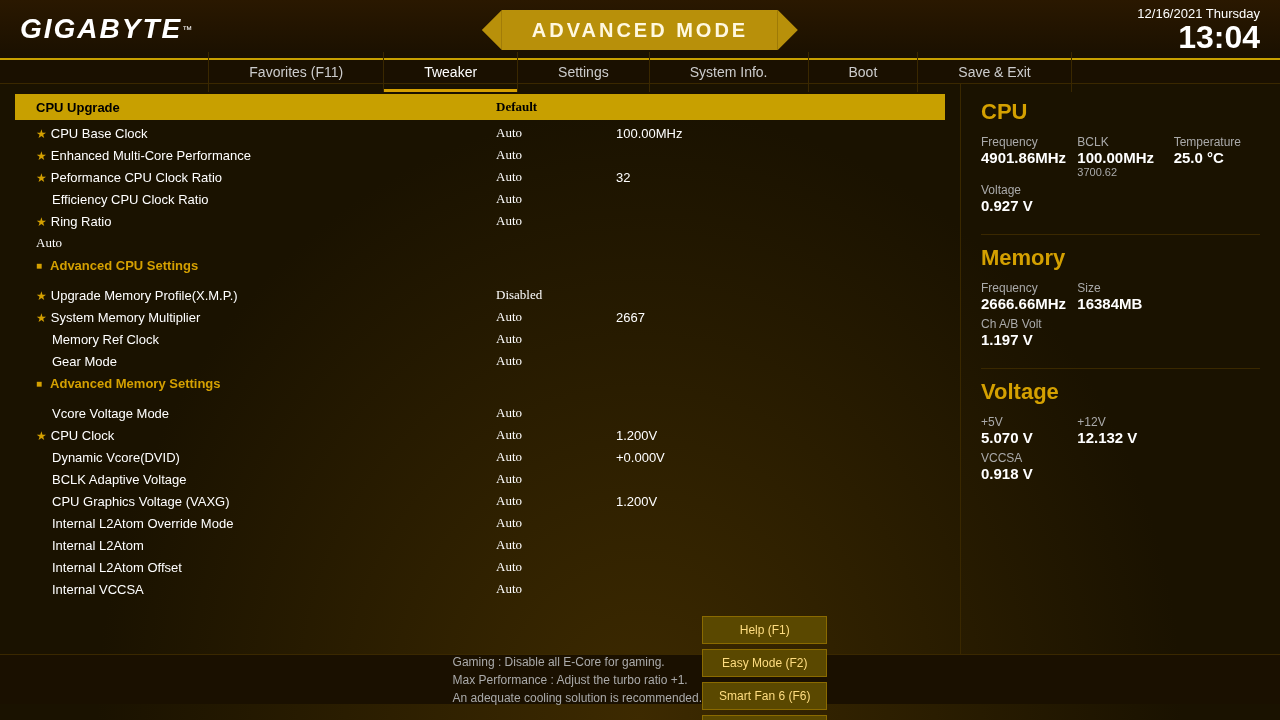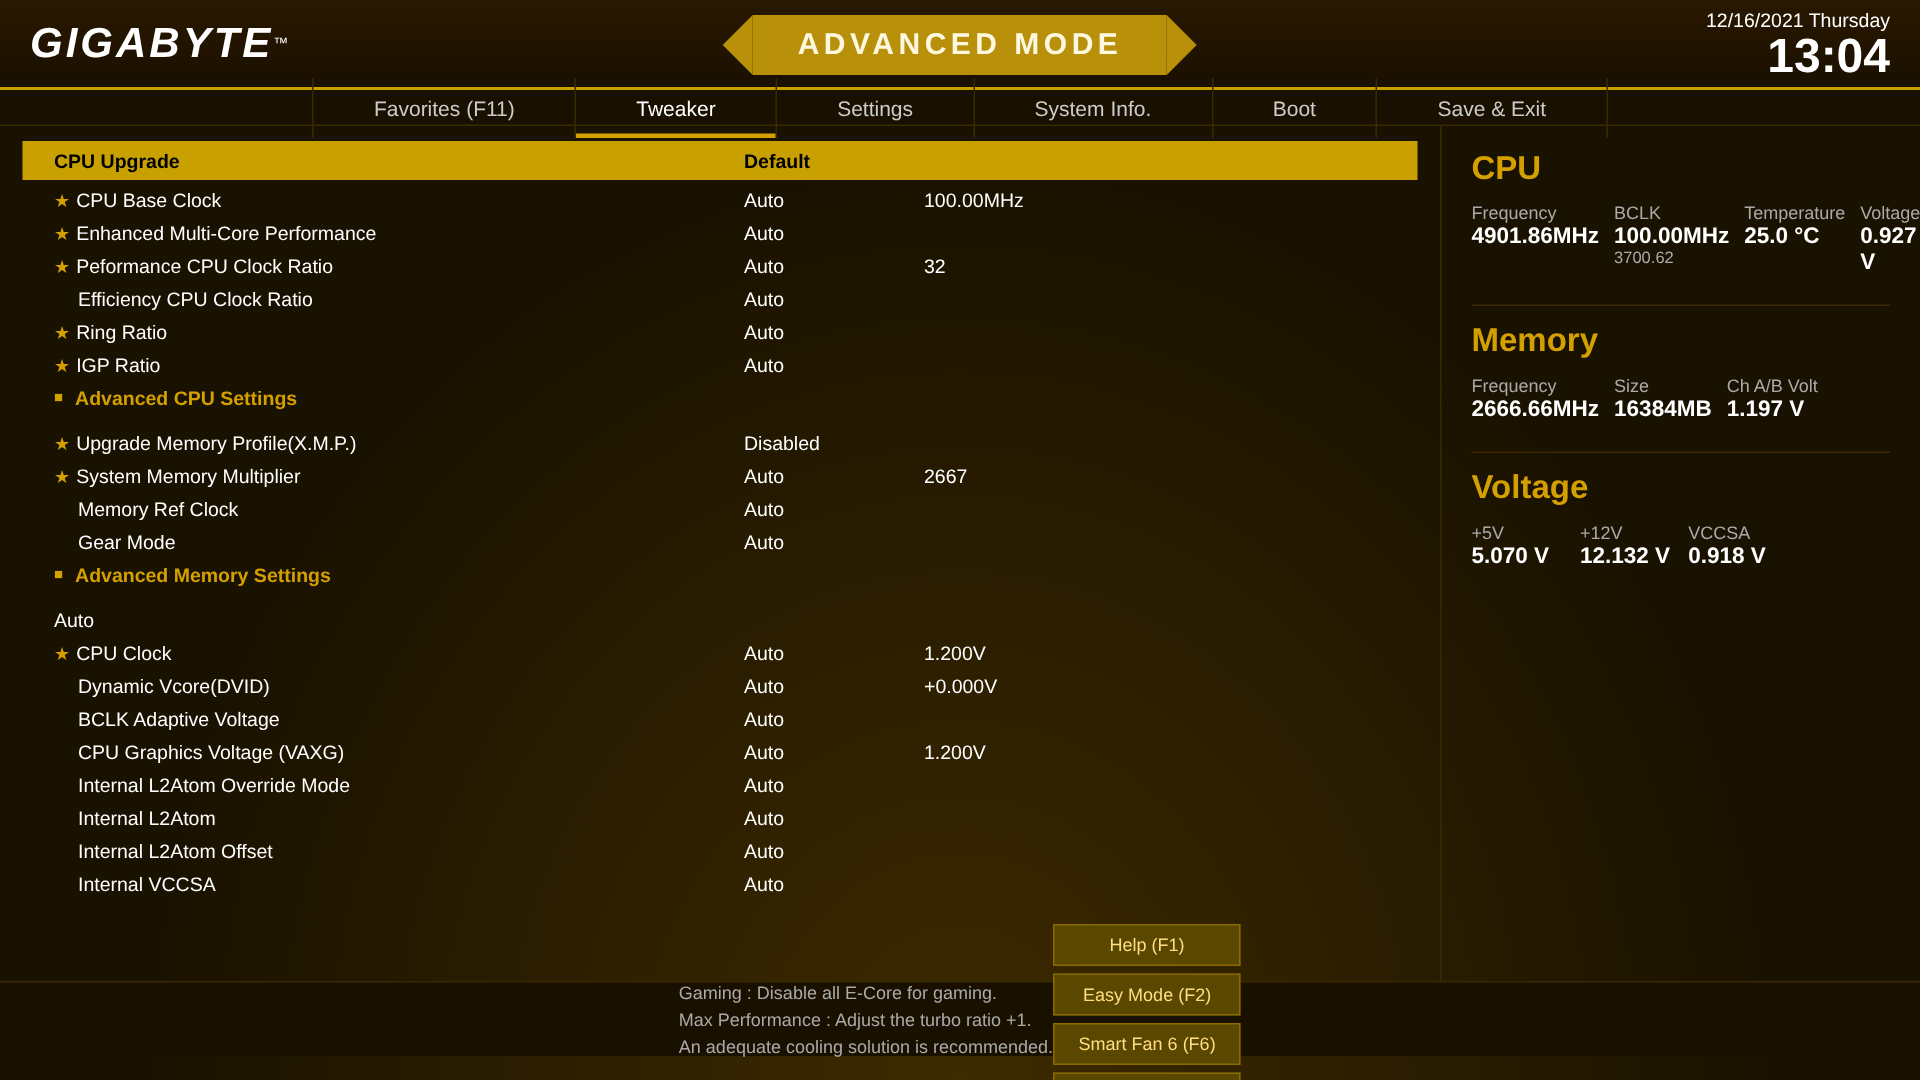--- a/index.html
+++ b/index.html
@@ -220,20 +220,21 @@
       margin-right: 4px;
       font-size: 12px;
     }
 
     .row-value {
       width: 120px;
       font-size: 13px;
       color: #ffffff;
       display: flex;
       align-items: center;
+      font-family: Liberation Serif, serif;
     }
 
     .row-value2 {
       width: 100px;
       font-size: 13px;
       color: #ffffff;
     }
 
     
     .right-panel {
@@ -248,21 +249,21 @@
 
     .info-section-title {
       font-size: 22px;
       font-weight: bold;
       color: #d4a000;
       margin-bottom: 10px;
     }
 
     .info-grid {
       display: grid;
-      grid-template-columns: 1fr 1fr 1fr 1fr;
+      grid-template-columns: 1fr 1fr 1fr;
       gap: 5px 10px;
     }
 
     .info-label {
       font-size: 12px;
       color: #aaaaaa;
     }
 
     .info-value {
       font-size: 15px;
@@ -389,23 +390,20 @@
       </div>
 
       <div class="settings-row">
         <div class="row-label">
           <span class="star-icon">★</span><span>Ring Ratio</span>
         </div>
         <div class="row-value">Auto</div>
       </div>
 
       <div class="settings-row">
-        <div class="row-label">
-          <span class="star-icon">★</span><span>IGP Ratio</span>
-        </div>
         <div class="row-value">Auto</div>
       </div>
 
       <div class="settings-row">
         <div class="row-label sub-heading">Advanced CPU Settings</div>
       </div>
 
       <div class="spacer-row"></div>
 
       <div class="settings-row">
@@ -437,20 +435,23 @@
         <div class="row-value">Auto</div>
       </div>
 
       <div class="settings-row">
         <div class="row-label sub-heading">Advanced Memory Settings</div>
       </div>
 
       <div class="spacer-row"></div>
 
       <div class="settings-row">
+        <div class="row-label">
+          <span style="margin-right:16px;"></span><span>Vcore Voltage Mode</span>
+        </div>
         <div class="row-value">Auto</div>
       </div>
 
       <div class="settings-row">
         <div class="row-label">
           <span class="star-icon">★</span><span>CPU Clock</span>
         </div>
         <div class="row-value">Auto</div>
         <div class="row-value2">1.200V</div>
       </div>

